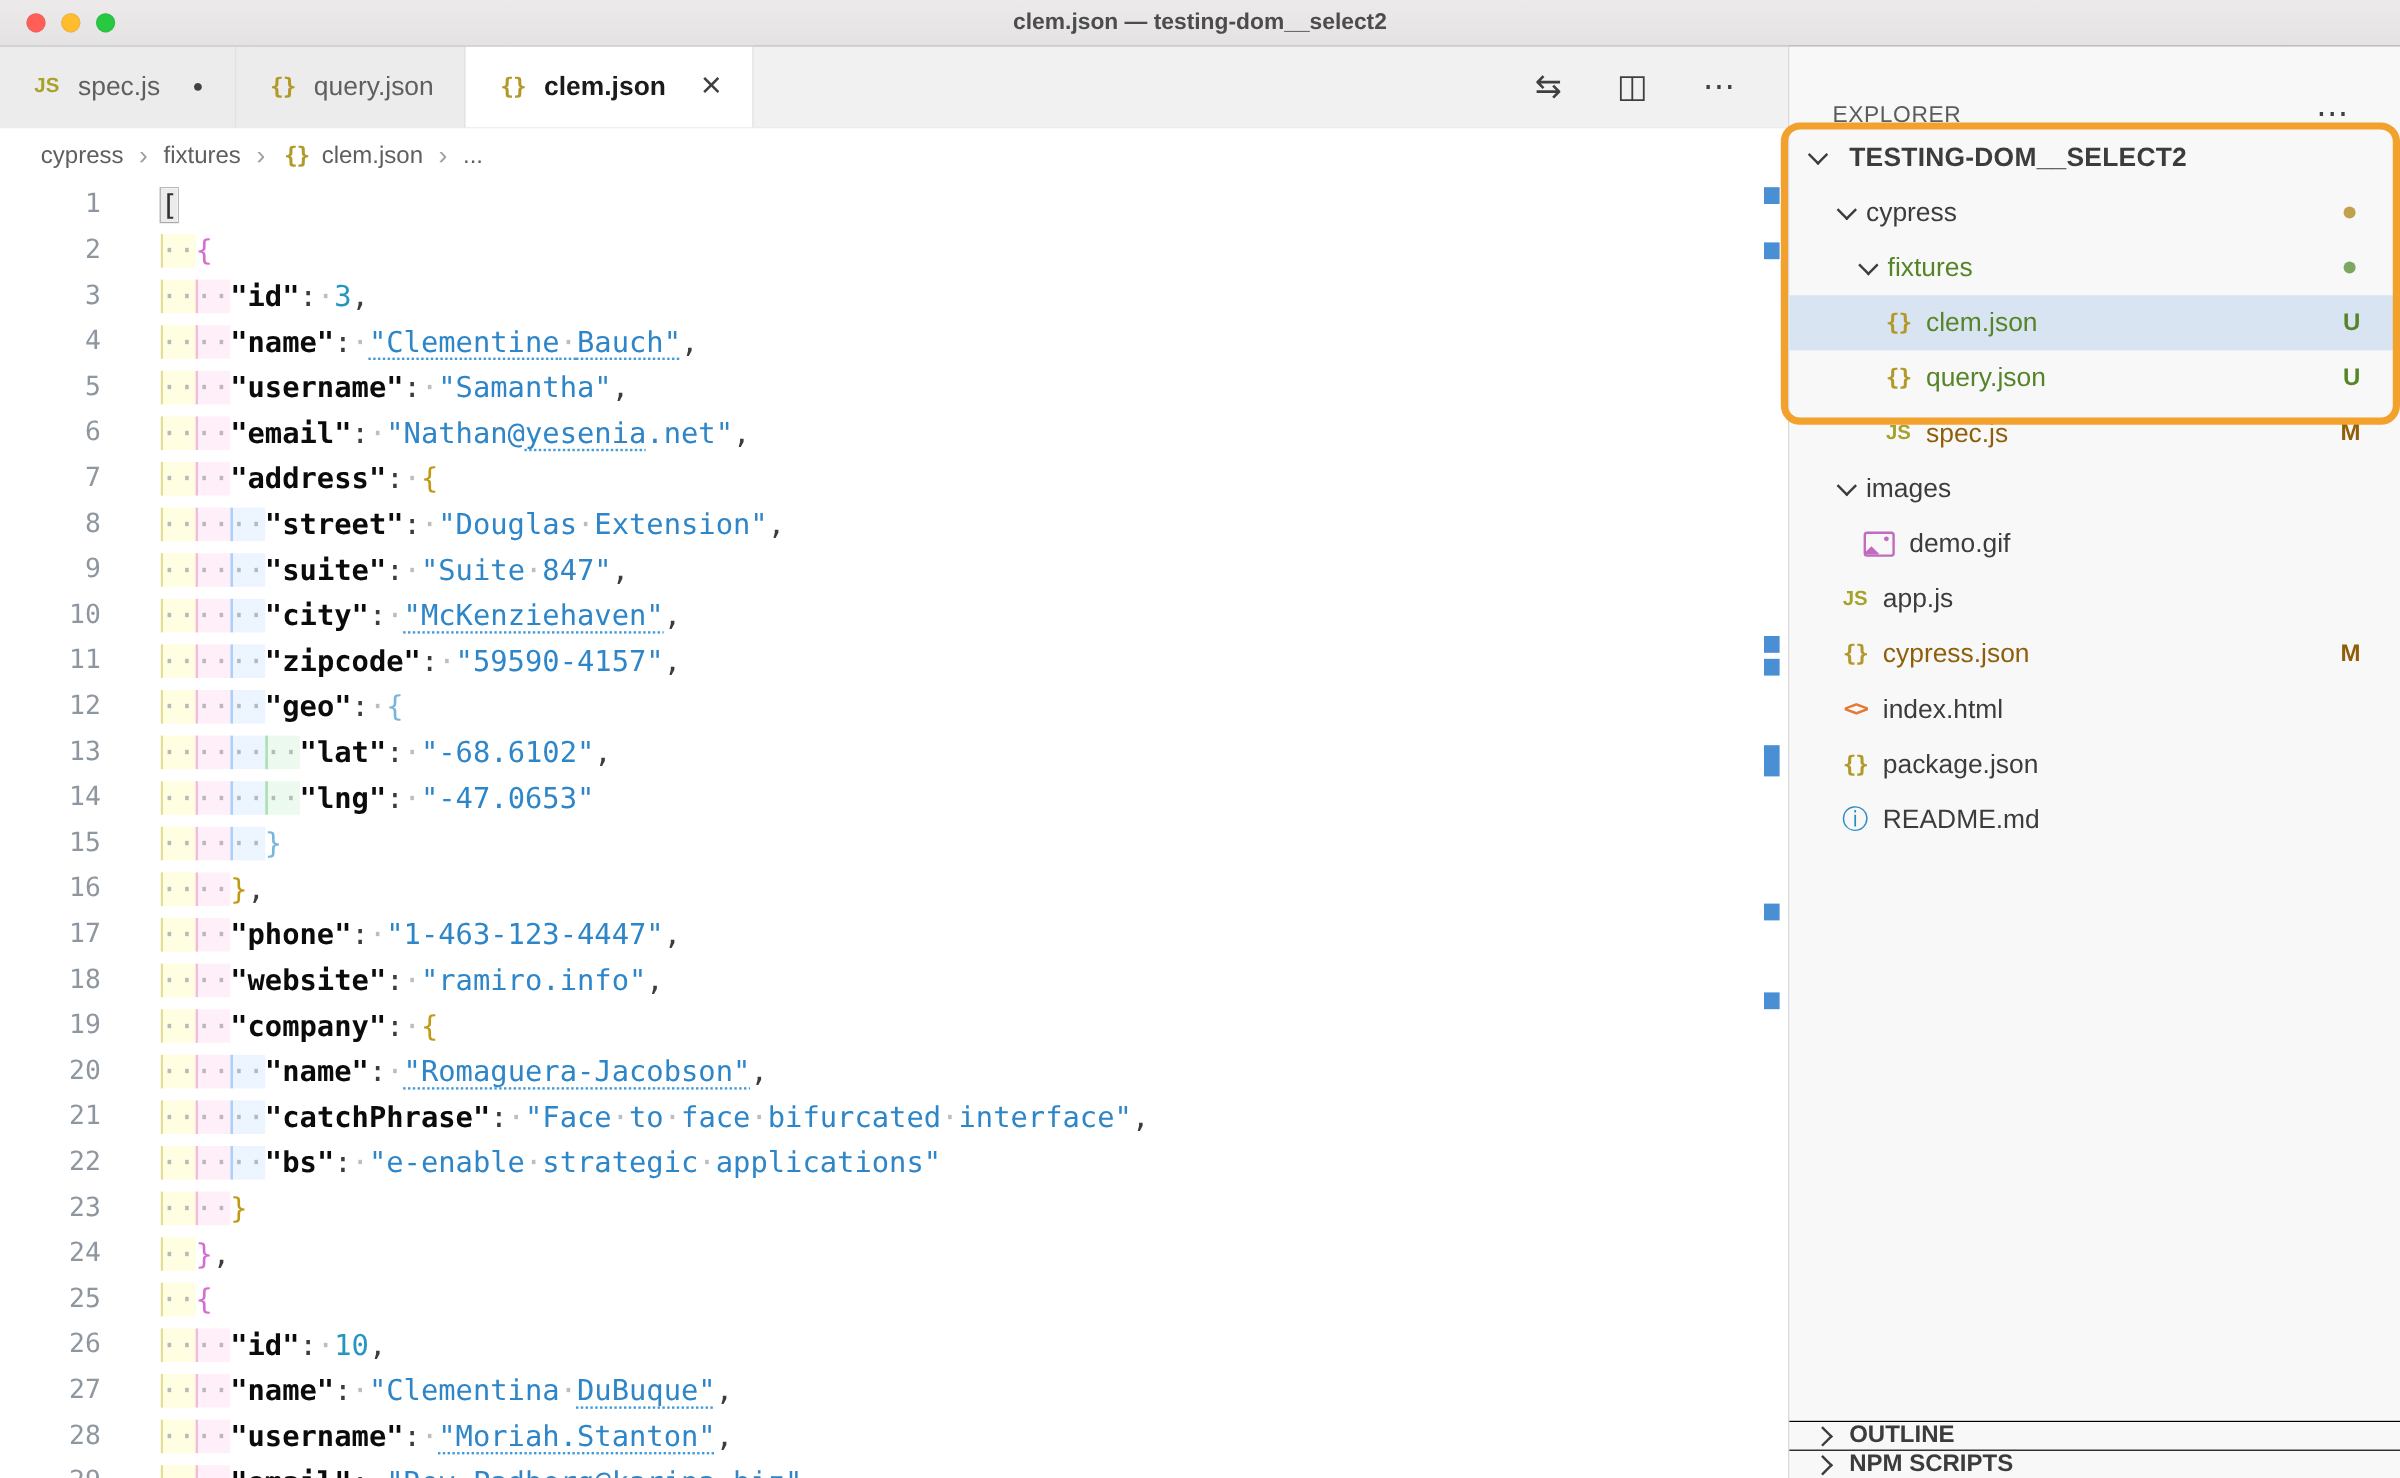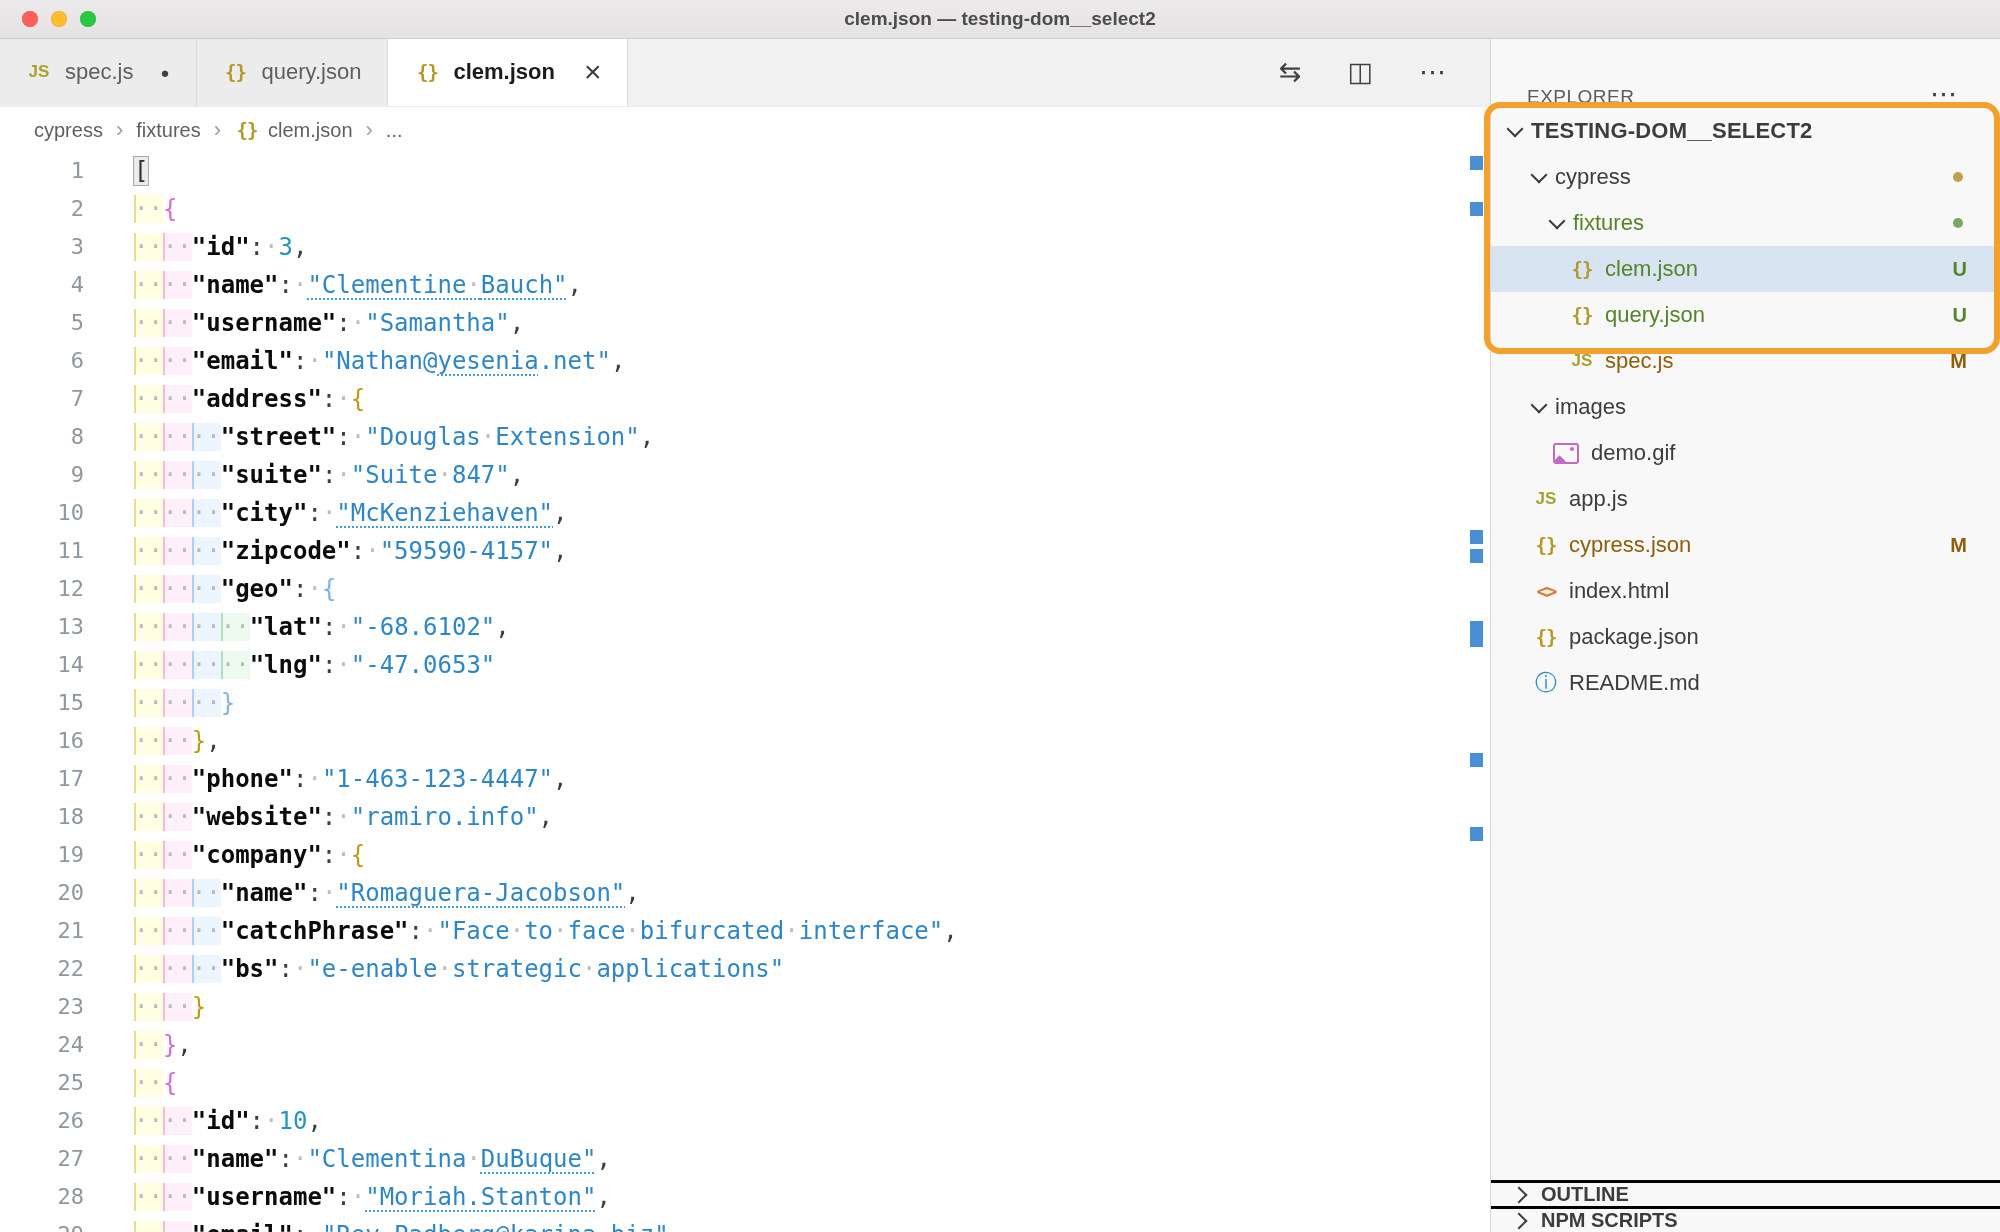--- a/index.html
+++ b/index.html
@@ -76,36 +76,36 @@
   
   .sidebar { position:absolute; top:38px; left:1490px; width:510px; height:1194px;
     background:#f8f8f8; border-left:1px solid #d8d8d8; display:flex; flex-direction:column; overflow:hidden; }
   .sb-header { flex:0 0 70px; display:flex; align-items:flex-end; padding:0 44px 0 36px; }
   .sb-title { font-size:19px; color:#5c5c5c; letter-spacing:.5px; }
   .sb-more { margin-left:auto; font-size:27px; color:#3f3f3f; line-height:1; }
 
   .trow { height:46px; display:flex; align-items:center; font-size:22px; color:#3c3c3c; }
   .trow.selected { background:#d9e4f3; }
   .trow .label { margin-left:10px; white-space:nowrap; }
-  .trow.root .label { font-weight:700; margin-left:10px; letter-spacing:.2px; }
+  .trow.root .label { font-weight:700; margin-left:20px; letter-spacing:.2px; }
   .label.untracked { color:#568428; }
   .label.mod { color:#8f5e0a; }
   .badge { margin-left:auto; margin-right:34px; font-size:20px; font-weight:600; }
   .badge.untracked { color:#568428; }
   .badge.mod { color:#8f5e0a; }
   .dotbadge { margin-left:auto; margin-right:38px; width:10px; height:10px; border-radius:50%; }
   .dotbadge.untracked { background:#7ba860; }
   .dotbadge.mod { background:#c0a14c; }
 
   .chev { width:10px; height:10px; border-right:2.4px solid #3c3c3c; border-bottom:2.4px solid #3c3c3c;
     transform:rotate(45deg); margin-top:-5px; flex:0 0 auto; }
   .chev.right { transform:rotate(-45deg); margin:0; }
 
   .sb-spacer { flex:1 1 auto; }
-  .sb-section { flex:0 0 46px; border-top:3px solid #000000; display:flex; align-items:center;
+  .sb-section { flex:0 0 46px; border-top:1px solid #000000; display:flex; align-items:center;
     padding-left:22px; gap:16px; font-size:20px; font-weight:700; color:#3c3c3c; }
 
   
   .annotation-box { position:absolute; left:1484px; top:102px; width:504px; height:240px;
     border:6px solid #f2a12c; border-radius:16px; z-index:40; pointer-events:none; }
 </style>
 </head>
 <body>
 
 <div class="window">

